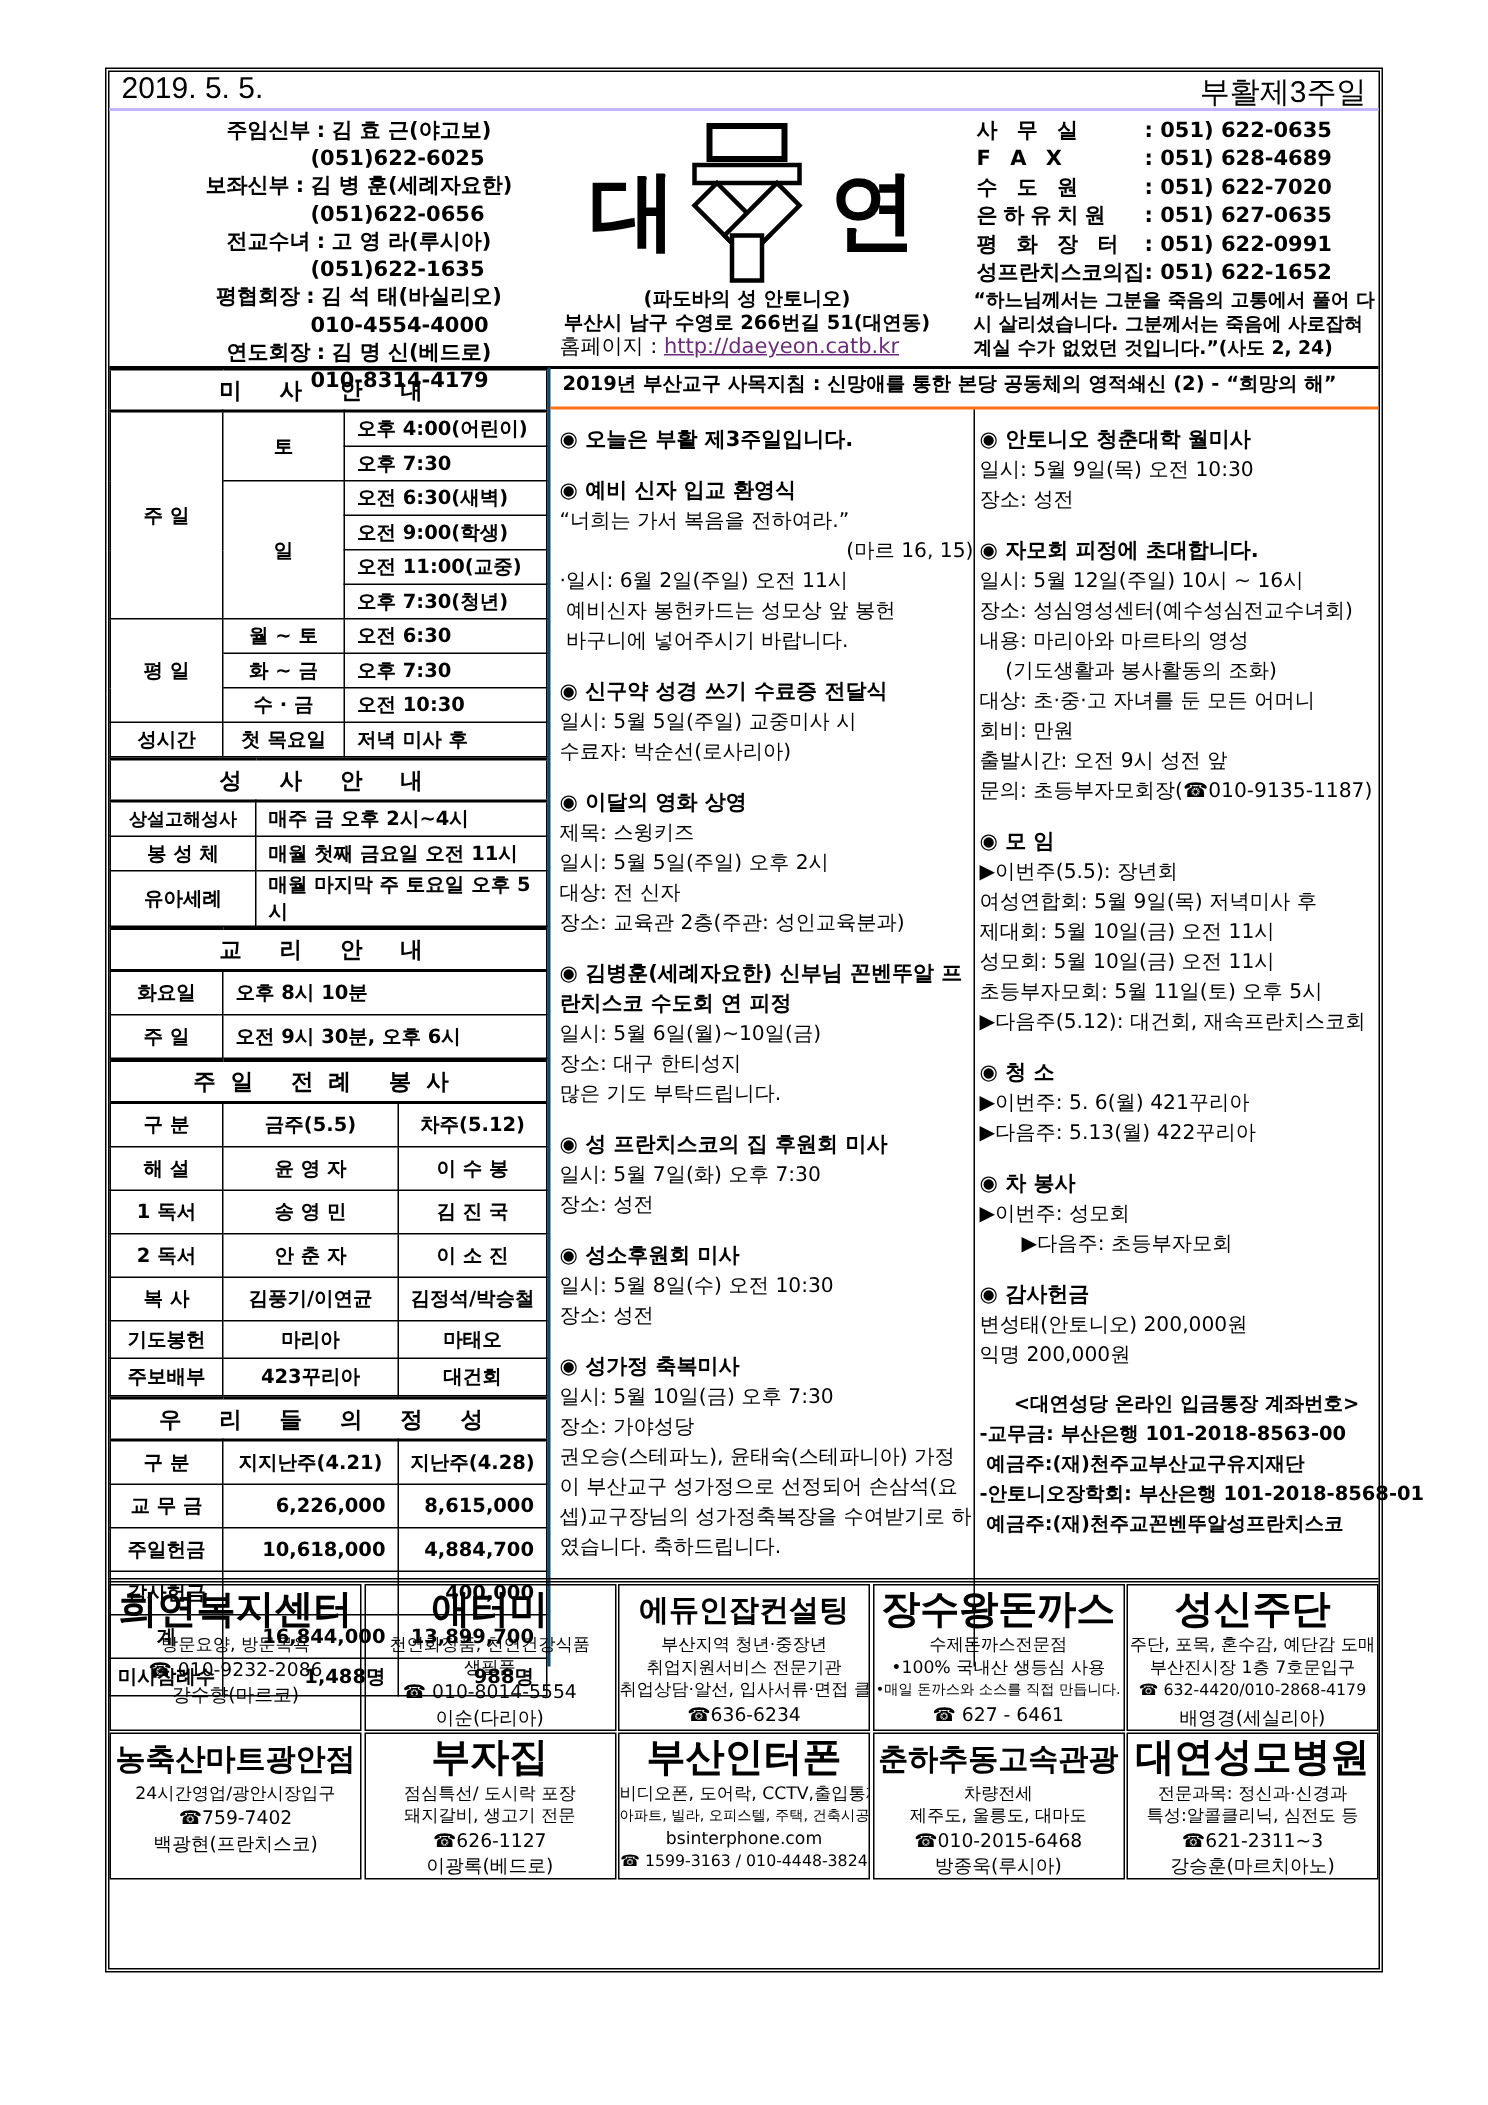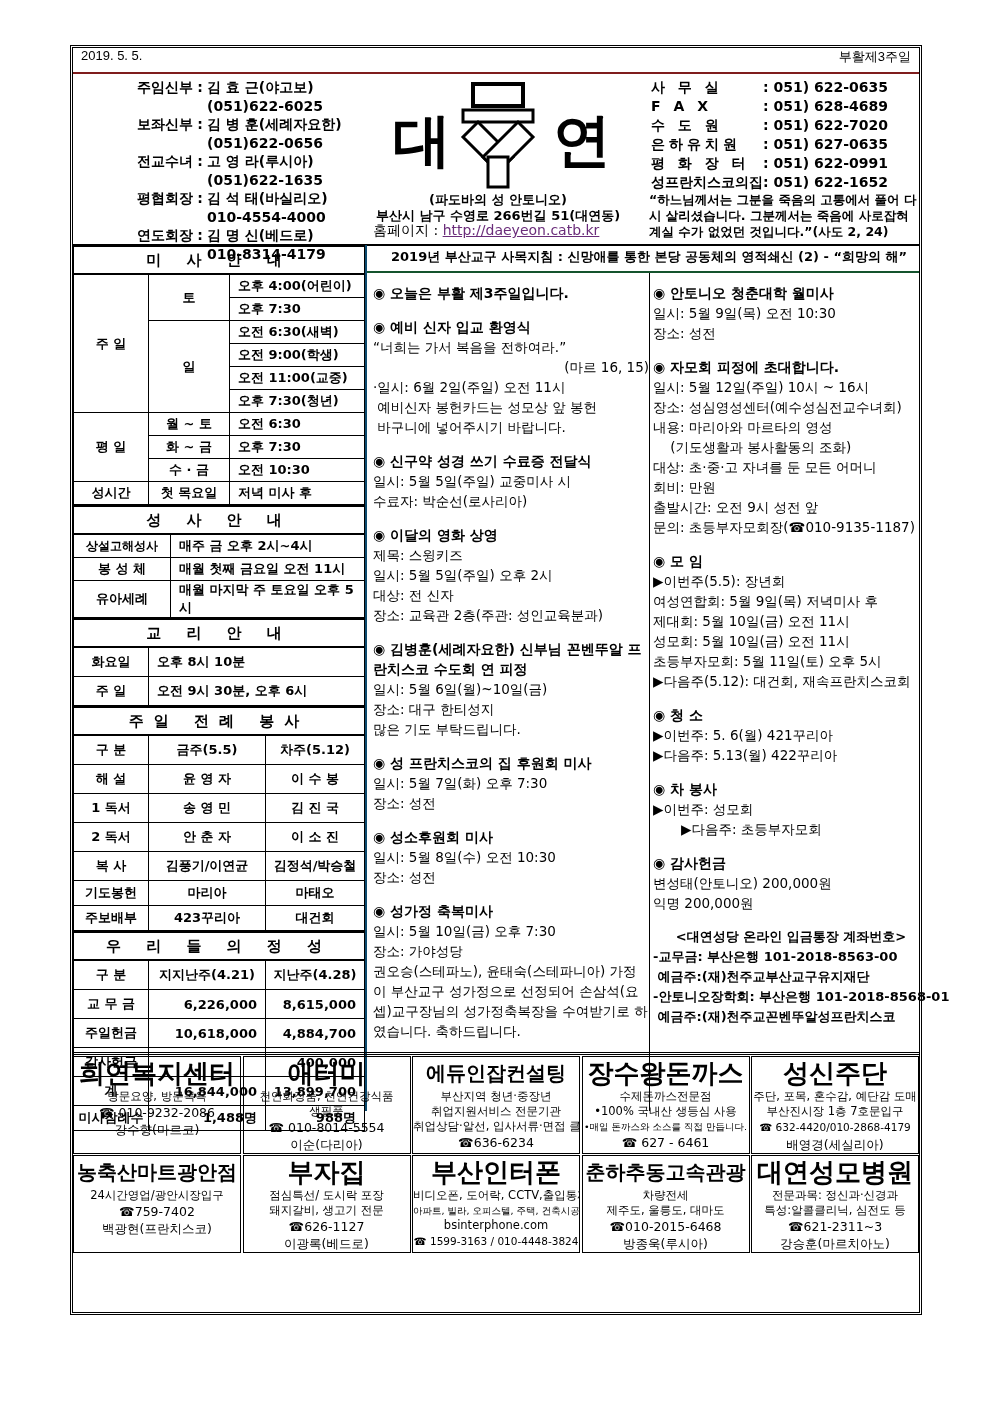--- a/index.html
+++ b/index.html
@@ -1,43 +1,43 @@
 <!DOCTYPE html>
 <html><head>
 <meta charset="utf-8">
 <style>
   html,body{margin:0;padding:0;background:#fff;}
   body{width:992px;height:1403px;position:relative;font-family:"DejaVu Sans","Liberation Sans",sans-serif;color:#000;}
   .page{position:absolute;left:70px;top:45px;width:852px;height:1270px;border:3px double #000;box-sizing:border-box;}
-  .topbar{position:absolute;left:0;top:0;right:0;height:24px;border-bottom:2px solid #7f1d1d;font-family:"Liberation Sans",sans-serif;font-size:13px;}
+  .topbar{position:absolute;left:0;top:0;right:0;height:24px;border-bottom:2px solid #c4b5fd;font-family:"Liberation Sans",sans-serif;font-size:20px;}
   .topbar .date{position:absolute;left:8px;top:0;}
   .topbar .week{position:absolute;right:8px;top:0;}
   .header{position:absolute;left:0;top:26px;right:0;height:170px;border-bottom:2px solid #000;}
   .staff{position:absolute;left:20px;top:4px;font-size:14px;font-weight:bold;line-height:18.5px;}
-  .staff .row{display:flex;}
+  .staff .row{display:flex;justify-content:center;}
   .staff .role{width:100px;text-align:right;}
   .staff .sep{width:14px;text-align:center;}
   .staff .phone{padding-left:114px;}
   .logo{position:absolute;left:300px;top:8px;width:250px;height:110px;}
   .logo .big{position:absolute;top:20px;font-size:58px;font-weight:bold;font-family:"DejaVu Serif",serif;}
   .subinfo{position:absolute;left:290px;top:118px;width:270px;text-align:center;font-size:13px;font-weight:bold;line-height:16px;}
   .homepage{position:absolute;left:300px;top:170px;font-size:14px;}
   .homepage a{color:#6a2c7a;text-decoration:underline;}
   .contacts{position:absolute;left:578px;top:4px;font-size:14px;font-weight:bold;line-height:19px;}
   .contacts .row{display:flex;}
   .contacts .label{width:112px;letter-spacing:4px;}
   .quote{position:absolute;left:576px;top:118px;width:270px;font-size:12.5px;font-weight:bold;line-height:16px;}
   .left{position:absolute;left:0;top:197px;width:292px;height:866px;border-right:2px solid #0c4a6e;}
   table{border-collapse:collapse;width:100%;font-size:13px;font-weight:bold;}
   td{border:1px solid #000;text-align:center;height:22px;padding:0 3px;}
   td.l{text-align:left;padding-left:8px;}
   td.r{text-align:right;padding-right:8px;}
   .sect{font-size:15px;letter-spacing:10px;height:26px;border-top:2px solid #000;border-bottom:2px solid #000;}
   .right{position:absolute;left:294px;top:197px;right:0;height:866px;}
-  .topic{height:26px;border-bottom:2px solid #14532d;font-size:13px;font-weight:bold;padding-left:24px;line-height:24px;white-space:nowrap;overflow:hidden;}
+  .topic{height:26px;border-bottom:2px solid #f97316;font-size:13px;font-weight:bold;padding-left:8px;line-height:24px;white-space:nowrap;overflow:hidden;}
   .col{position:absolute;top:30px;width:276px;font-size:13.5px;line-height:20px;}
   .col1{left:6px;}
   .col2{left:286px;}
   .colsep{position:absolute;left:282px;top:28px;width:1px;height:838px;background:#000;}
   .item{margin-top:14px;}
   .item:first-child{margin-top:8px;}
   .item .h{font-weight:bold;font-size:14px;}
   .acct{font-weight:bold;font-size:13px;text-align:left;}
   .ads{position:absolute;left:0;right:0;top:1004px;height:199px;border-top:3px double #000;}
   .ad{position:absolute;width:168px;height:98px;border:1px solid #000;box-sizing:border-box;text-align:center;overflow:hidden;}

